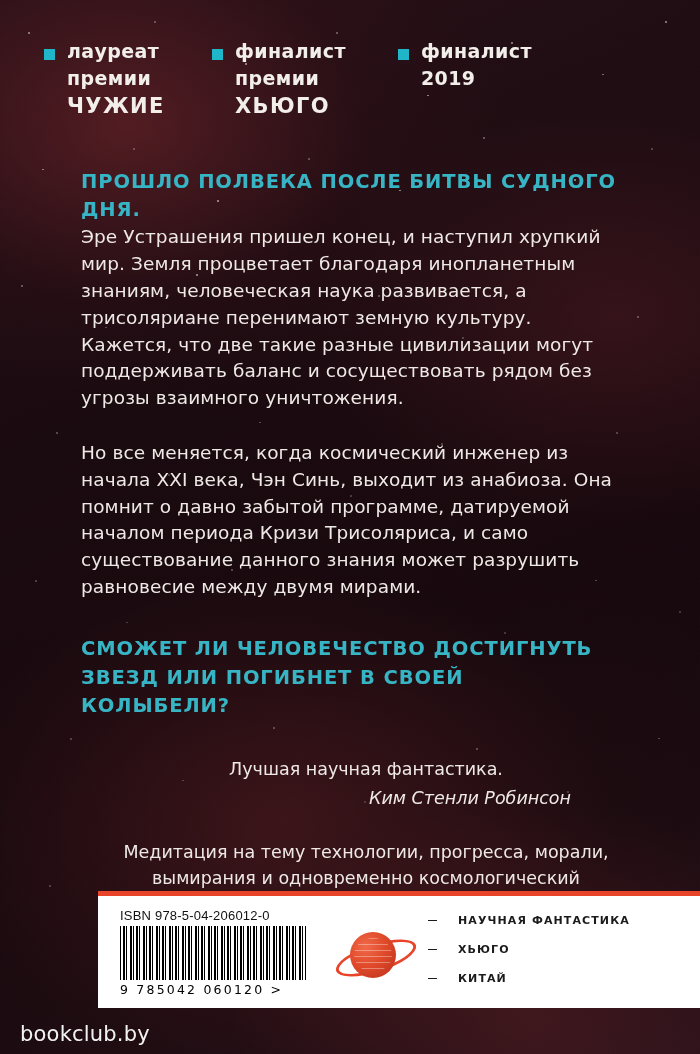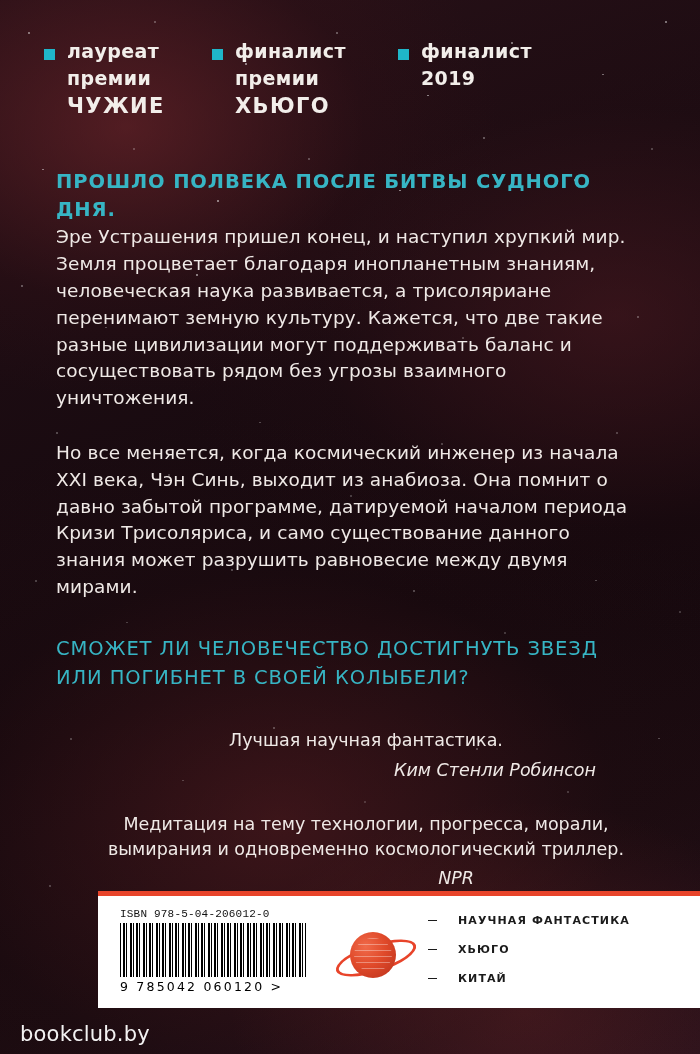--- a/index.html
+++ b/index.html
@@ -65,42 +65,42 @@
     font-size: 19px;
     line-height: 1.42;
     letter-spacing: .4px;
   }
   .award-lines .big {
     font-size: 21px;
     letter-spacing: 1.4px;
   }
   .content {
     position: relative;
-    padding: 0 56px;
+    padding: 0 81px;
     color: #efe9e6;
   }
   .lead {
     color: #37b5c4;
     font-weight: bold;
     font-size: 19.5px;
     letter-spacing: .9px;
     line-height: 1.45;
     margin-top: 46px;
     text-transform: uppercase;
   }
   .para {
     font-size: 18.5px;
     line-height: 1.45;
     color: #efe9e6;
     letter-spacing: .1px;
   }
   .para2 { margin-top: 28px; }
   .question {
     color: #37b5c4;
-    font-weight: normal;
+    font-weight: bold;
     font-size: 19.5px;
     letter-spacing: .9px;
     line-height: 1.47;
     margin-top: 34px;
     text-transform: uppercase;
   }
   .quote-block { margin-top: 36px; padding-left: 32px; }
   .quote-block.q2 { margin-top: 32px; }
   .quote-text {
     font-size: 17.5px;
@@ -127,22 +127,22 @@
     background: #ffffff;
     border-top: 5px solid #e8442a;
   }
   .barcode-wrap {
     position: absolute;
     left: 22px;
     top: 12px;
     width: 196px;
   }
   .isbn-text {
-    font-family: Liberation Mono, monospace;
-    font-size: 11px;
+    font-family: Liberation Sans, sans-serif;
+    font-size: 13px;
     color: #111;
     letter-spacing: .2px;
     margin-bottom: 3px;
   }
   .barcode {
     height: 54px;
     width: 186px;
     background-image: repeating-linear-gradient(90deg,
       #000 0px, #000 1px, #fff 1px, #fff 3px,
       #000 3px, #000 5px, #fff 5px, #fff 6px,

